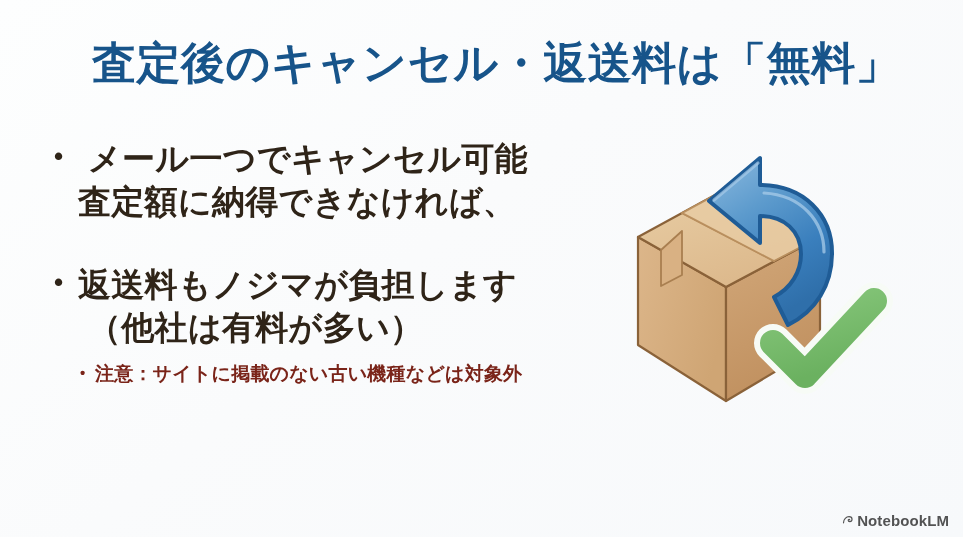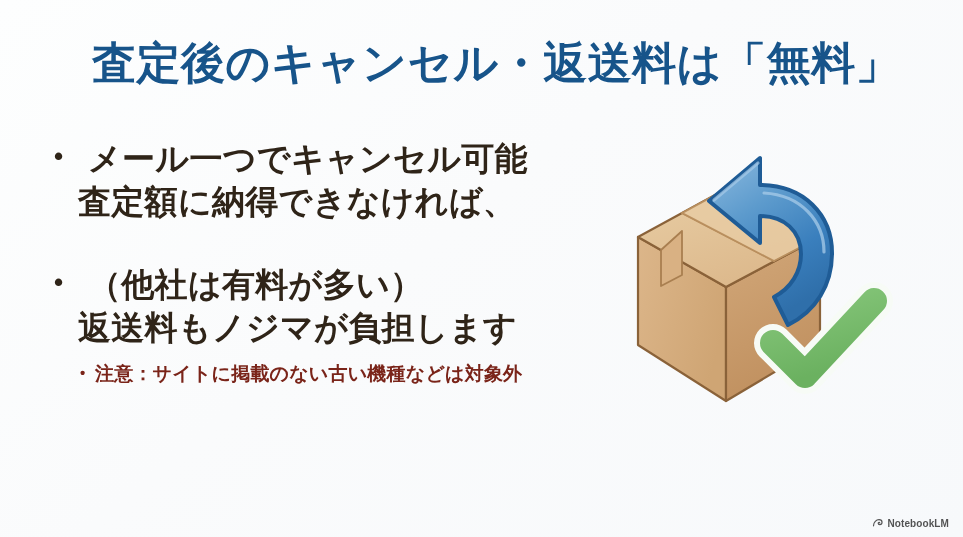--- a/index.html
+++ b/index.html
@@ -109,21 +109,21 @@
 
   
   #watermark {
     position: absolute;
     right: 14px;
     bottom: 8px;
     display: flex;
     align-items: center;
     gap: 4px;
     color: #3c3c3c;
-    font-size: 10px;
+    font-size: 15px;
     font-weight: 600;
     letter-spacing: 0.1px;
     opacity: 0.88;
   }
   #watermark .wm-logo {
     display: inline-block;
     width: 11px;
     height: 11px;
     line-height: 11px;
     text-align: center;
@@ -142,22 +142,22 @@
       <span class="dot">•</span>
       <span class="lines">
         <span class="ln indent">メール一つでキャンセル可能</span>
         <span class="ln">査定額に納得できなければ、</span>
       </span>
     </div>
 
     <div class="bullet" id="bullet-2">
       <span class="dot">•</span>
       <span class="lines">
+        <span class="ln">返送料もノジマが負担します</span>
         <span class="ln indent">（他社は有料が多い）</span>
-        <span class="ln">返送料もノジマが負担します</span>
       </span>
     </div>
 
     <div id="note">
       <span class="dot">•</span>
       <span>注意：サイトに掲載のない古い機種などは対象外</span>
     </div>
 
   </div>
 

